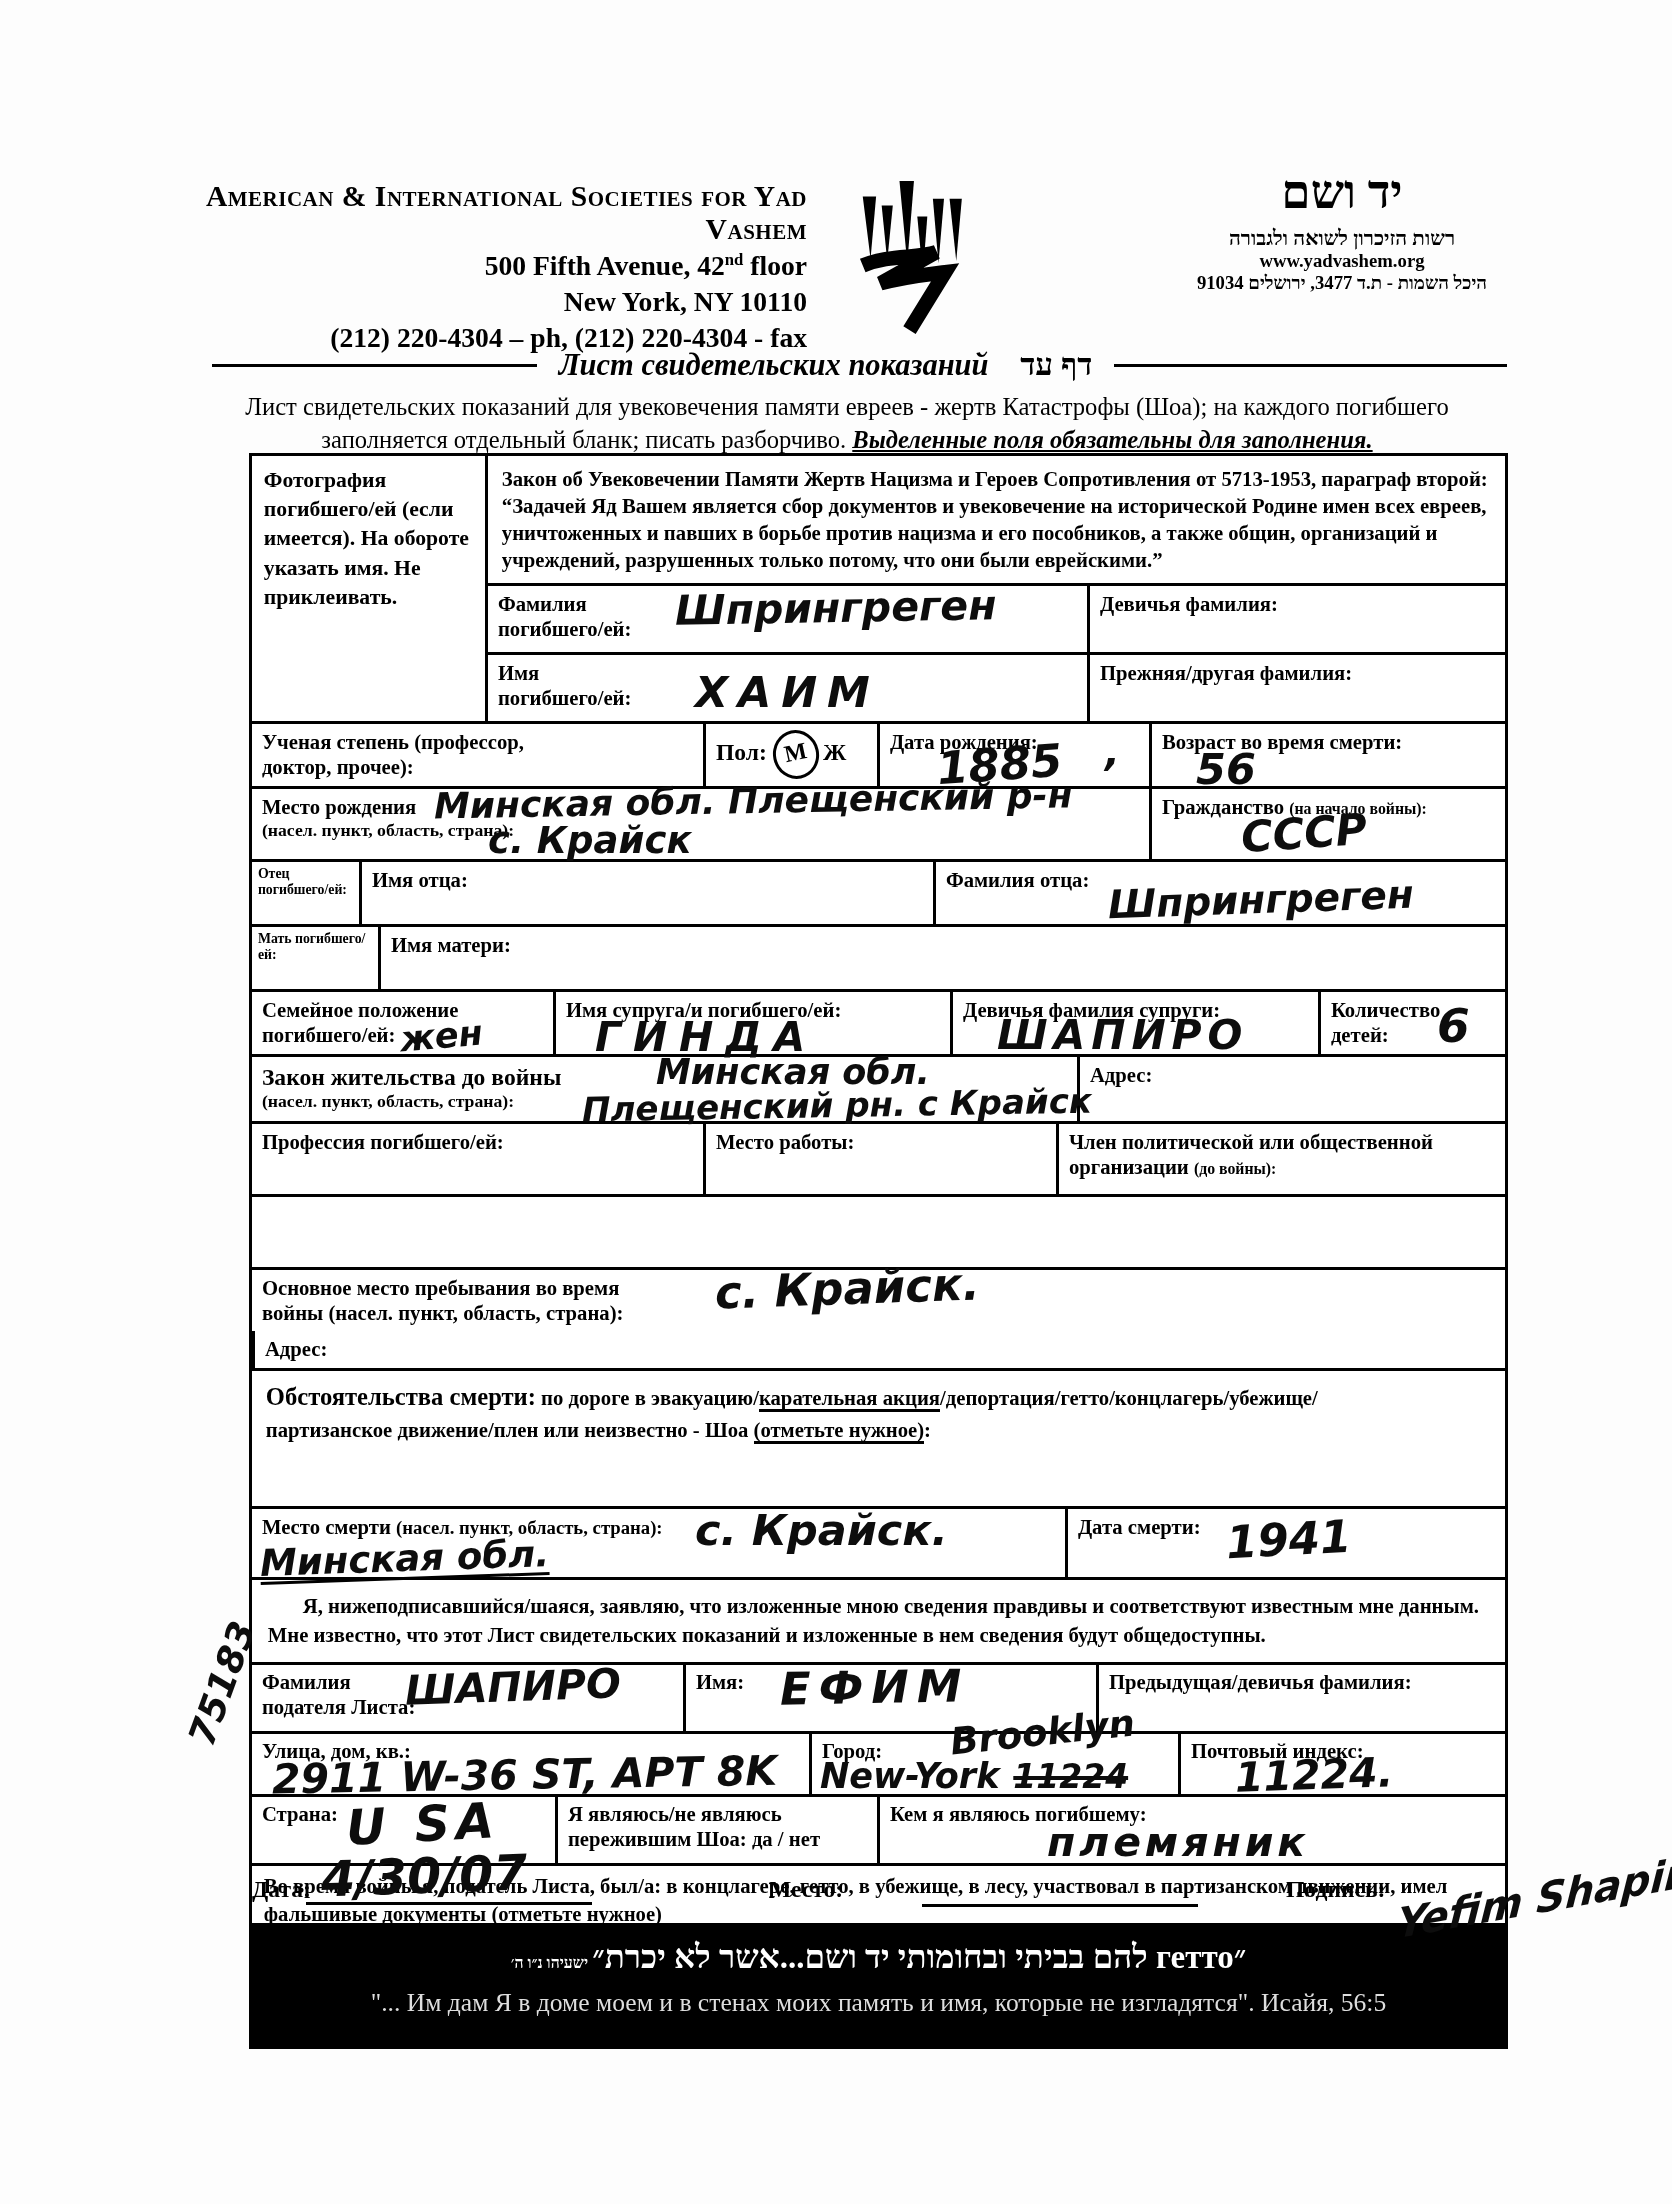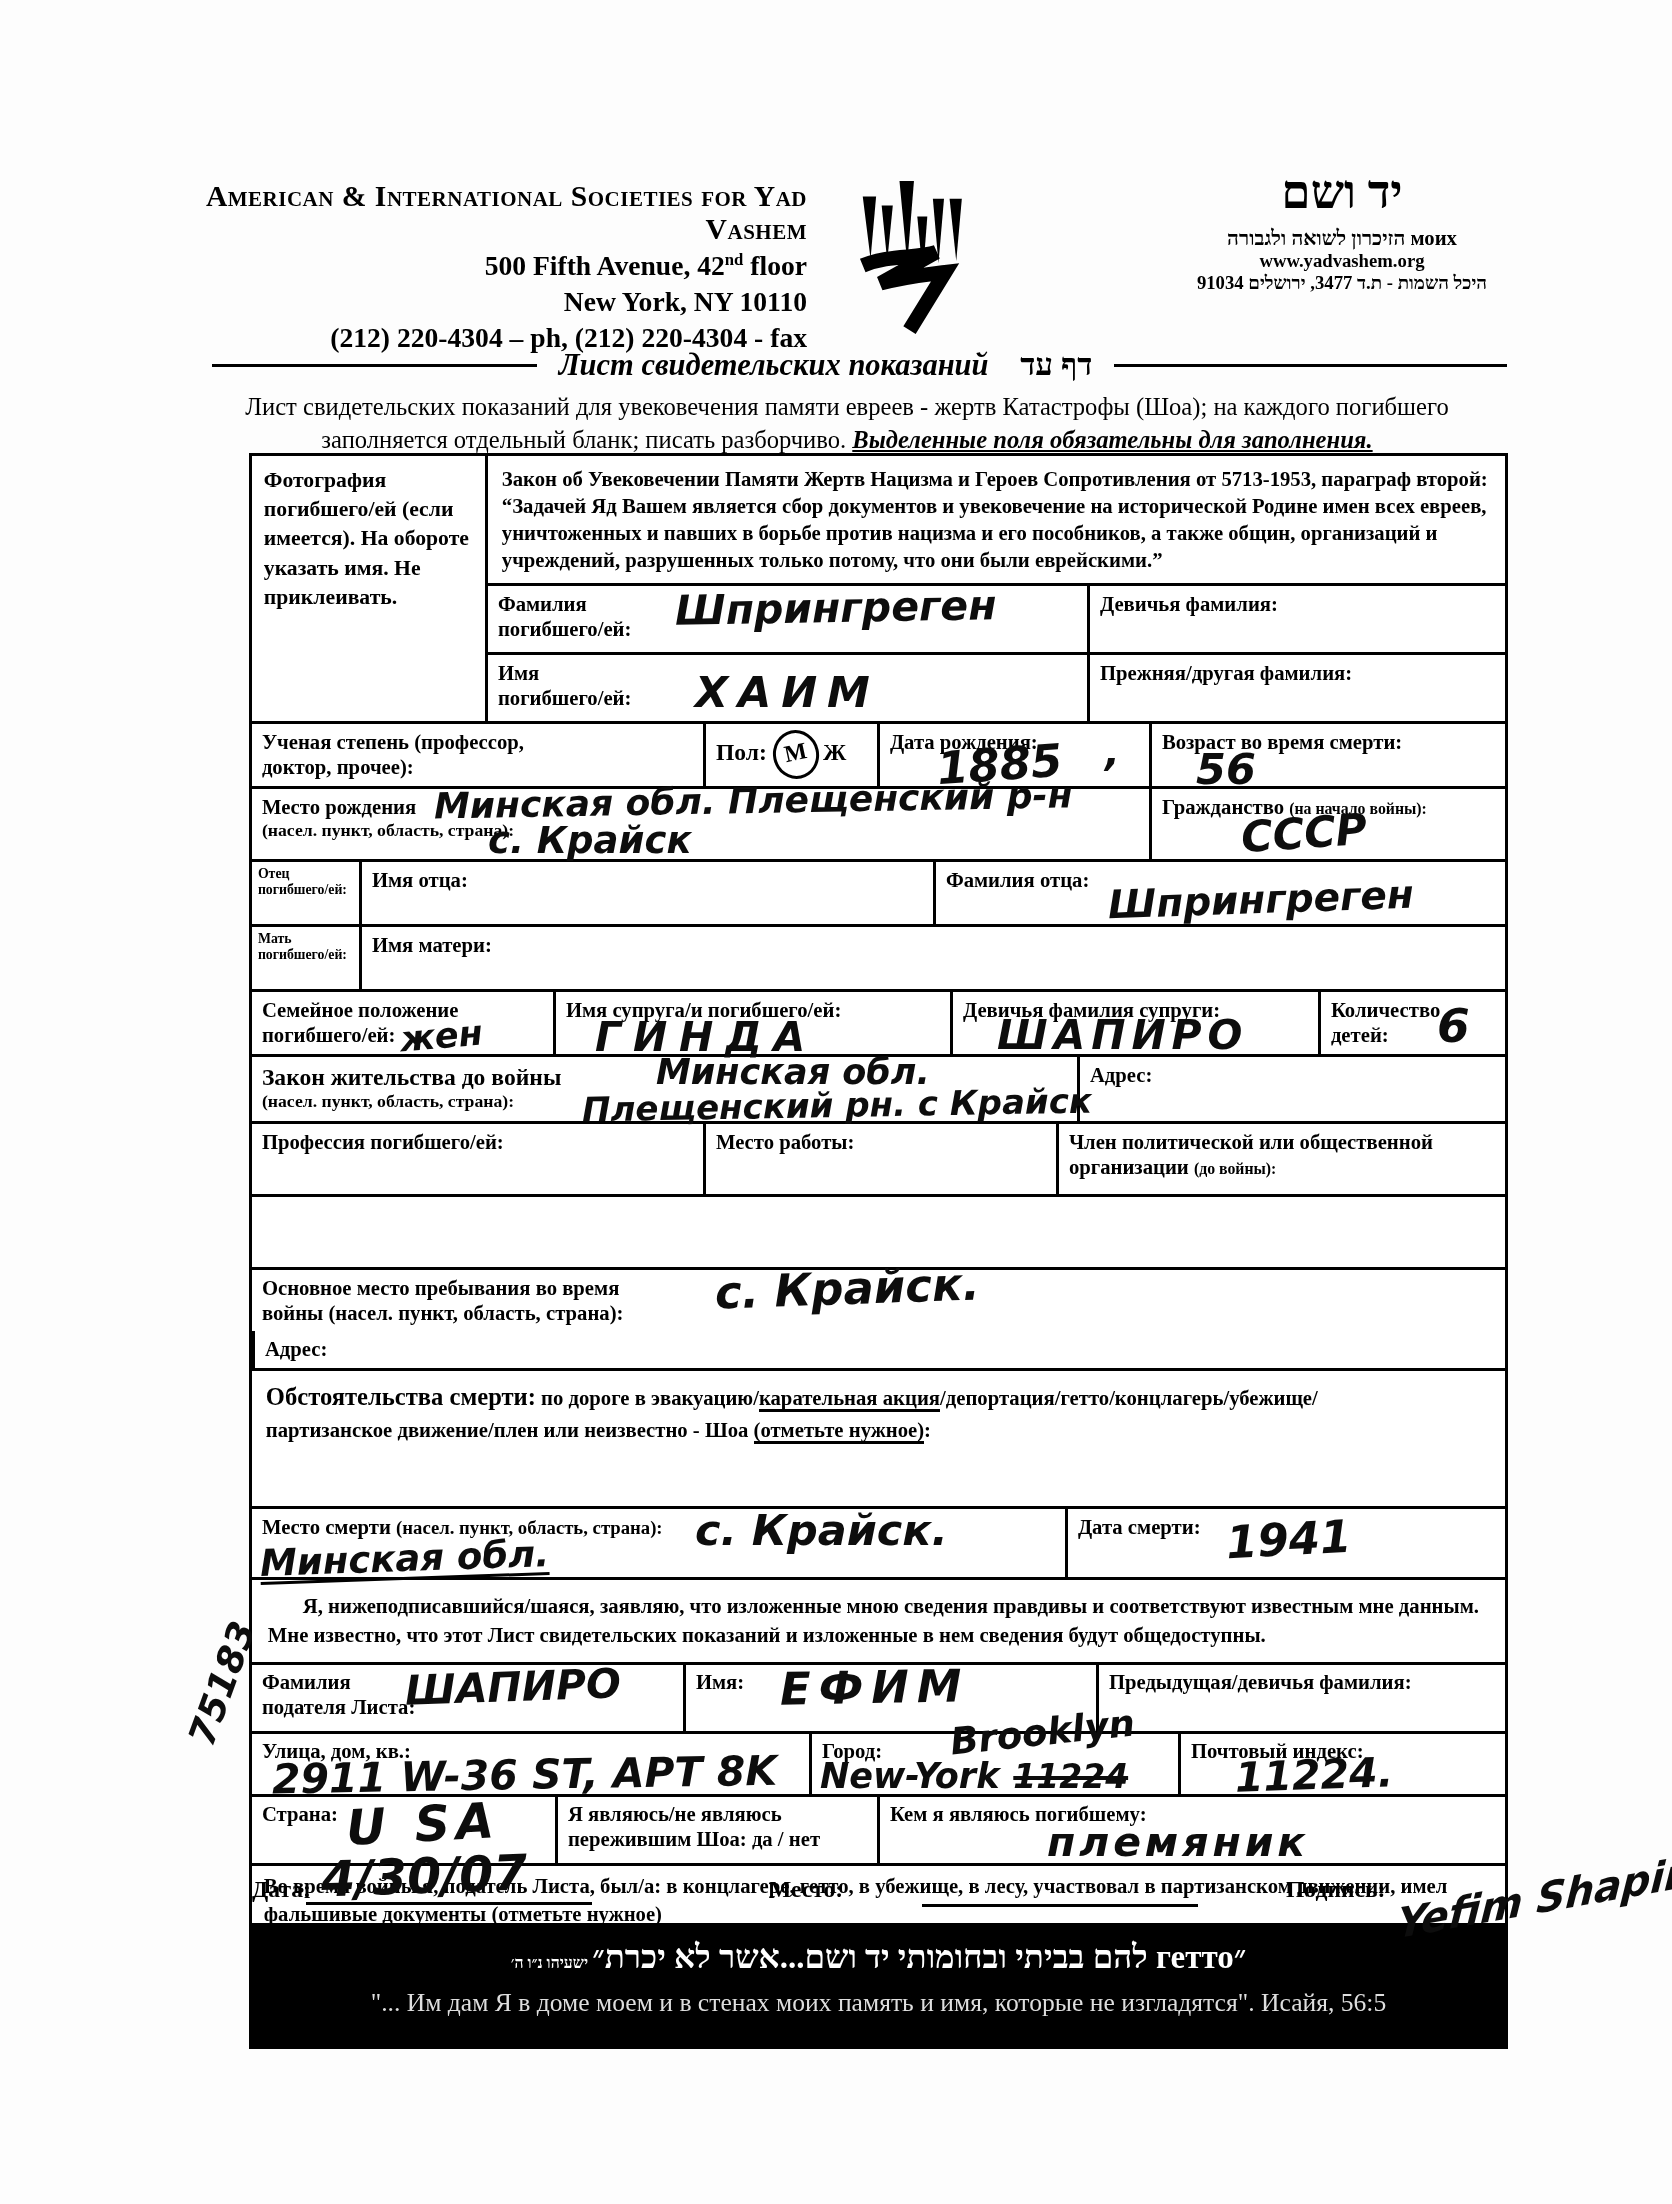--- a/index.html
+++ b/index.html
@@ -50,21 +50,21 @@
   <polygon points="31,30 41,30 36,80" fill="#000"></polygon>
   <polygon points="47,8 60,8 54,82" fill="#000"></polygon>
   <polygon points="63,40 72,40 68,92" fill="#000"></polygon>
   <polygon points="77,24 87,24 82,82" fill="#000"></polygon>
   <polygon points="92,24 103,24 98,80" fill="#000"></polygon>
   <path d="M14,84 C38,74 62,78 80,72 L30,100 C52,94 72,92 88,90 L56,142" fill="none" stroke="#000" stroke-width="13"></path>
 </svg>
 
 <div dir="rtl" style="position:absolute; left:1172px; top:165px; width:340px; text-align:center;">
   <div style="font-weight:bold; font-size:47px;">יד ושם</div>
-  <div style="font-weight:bold; font-size:20.7px; margin-top:7.9px;">моих הזיכרון לשואה ולגבורה</div>
+  <div style="font-weight:bold; font-size:20.7px; margin-top:7.9px;">רשות הזיכרון לשואה ולגבורה</div>
   <div style="font-size:18.7px; font-weight:bold;">www.yadvashem.org</div>
   <div style="font-weight:bold; font-size:18.7px;">היכל השמות - ת.ד 3477, ירושלים 91034</div>
 </div>
 
 <div style="position:absolute; left:212px; top:347px; width:1295px; display:flex; align-items:center; gap:21.7px;">
   <div class="line" style="width:325px;"></div>
   <div style="font-style:italic; font-weight:bold; font-size:30.5px; white-space:nowrap;">Лист свидетельских показаний</div>
   <div style="font-weight:bold; font-size:31.5px; white-space:nowrap; margin-left:9.9px;">דף עד</div>
   <div class="line" style="flex:1;"></div>
 </div>
@@ -148,21 +148,21 @@
     <div class="cell" style="width:574px;">
       <div class="lbl">Имя отца:</div>
     </div>
     <div class="cell" style="flex:1;">
       <span class="lbl">Фамилия отца:</span>
       <div class="hw" style="position:absolute; left:172px; top:17.7px; font-size:39px; transform:rotate(-2deg); z-index:2;">Шпрингреген</div>
     </div>
   </div>
 
   <div class="row" style="min-height:65px;">
-    <div class="cell first" style="width:107px; padding:3.9px 5.9px;">
+    <div class="cell first" style="width:126px; padding:3.9px 5.9px;">
       <div class="sub" style="font-size:13.8px;">Мать погибшего/ей:</div>
     </div>
     <div class="cell" style="width:574px;">
       <div class="lbl">Имя матери:</div>
     </div>
   </div>
 
   <div class="row" style="min-height:65px;">
     <div class="cell first" style="width:301px;">
       <div class="lbl">Семейное положение</div>

